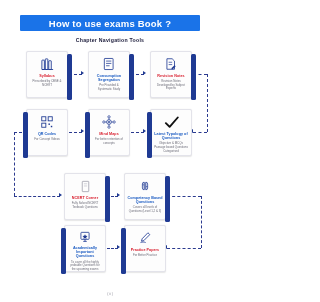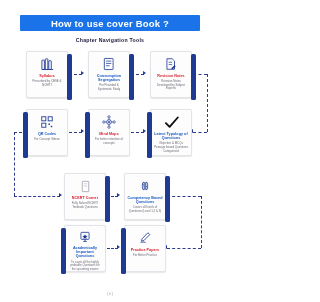--- a/index.html
+++ b/index.html
@@ -81,21 +81,21 @@
     position:absolute;left:0;bottom:6px;width:220px;text-align:center;
     font-size:3.4px;color:#8a8a96;
   }
 </style>
 </head>
 <body>
 
 <div class="page">
 
   <div class="title-bar">
-    <span class="t">How to use cover Book ?</span>
+    <span class="t">How to use exams Book ?</span>
   </div>
   <div class="subtitle">Chapter Navigation Tools</div>
 
   <div class="dash-h" style="left:69px;top:74px;width:13px;"></div>
   <div class="arrow r" style="left:81px;top:71.4px;"></div>
 
   <div class="dash-h" style="left:131px;top:74px;width:13px;"></div>
   <div class="arrow r" style="left:143px;top:71.4px;"></div>
 
   <div class="dash-h" style="left:193px;top:74px;width:14px;"></div>

